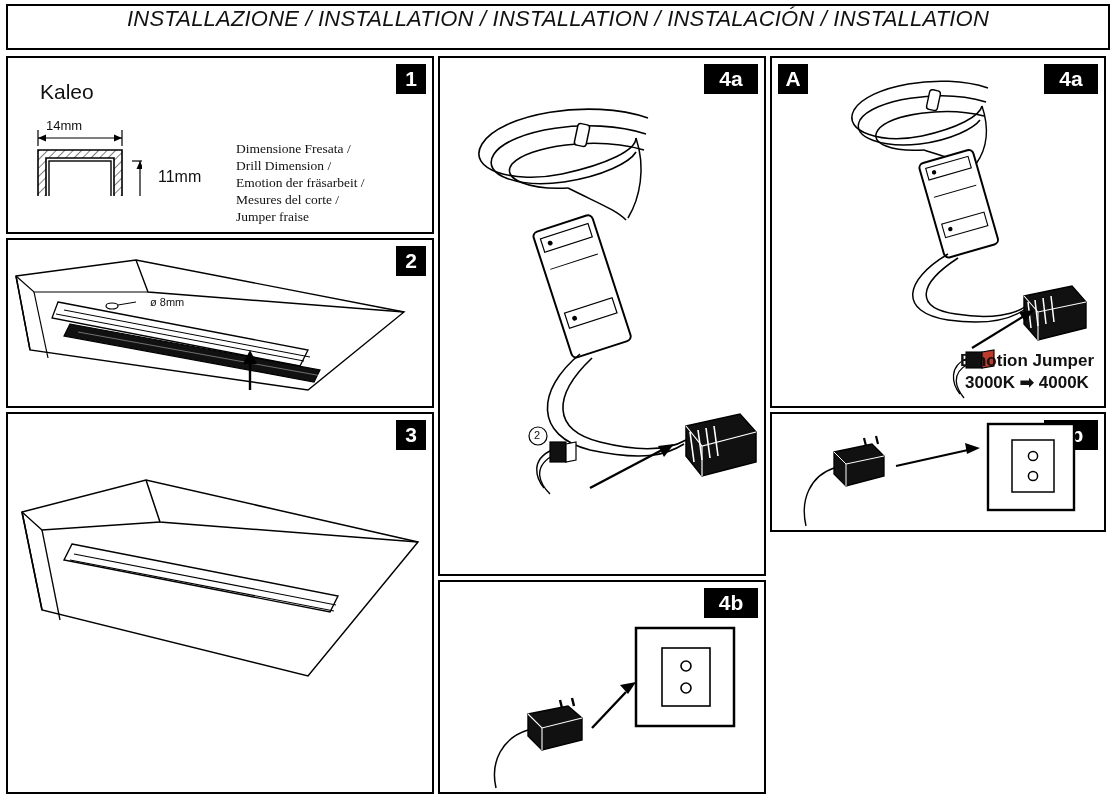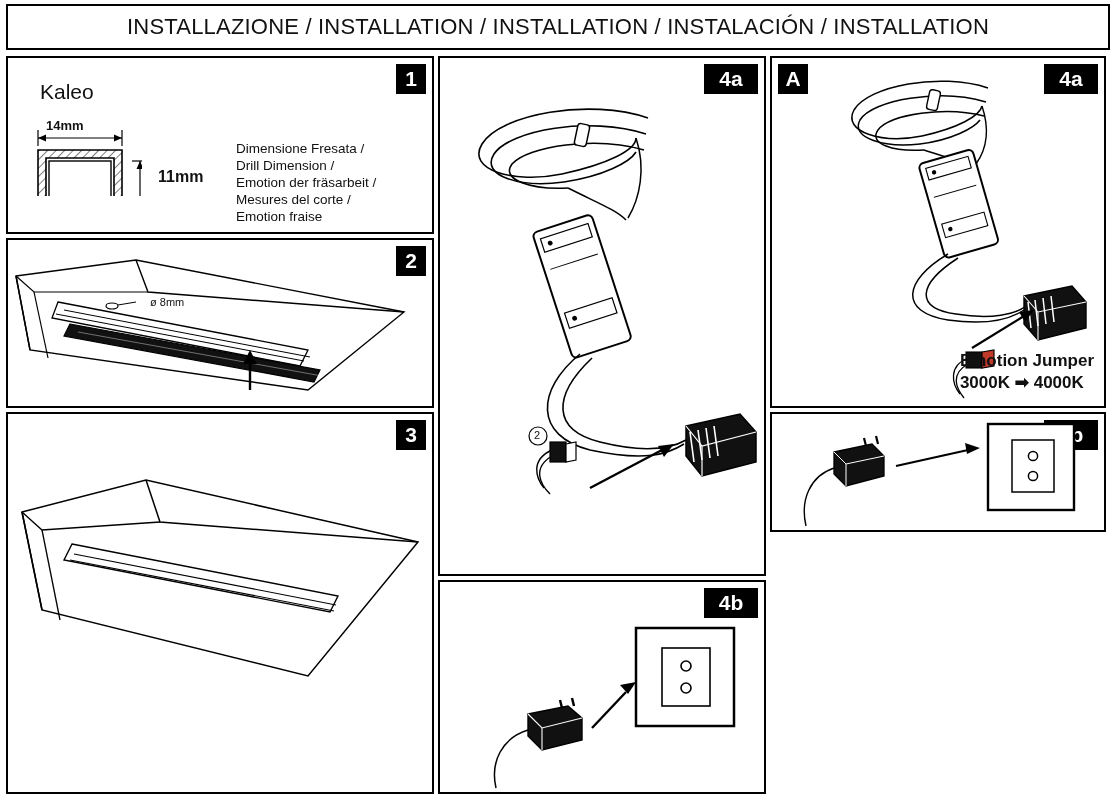--- a/index.html
+++ b/index.html
@@ -1,55 +1,55 @@
 <!DOCTYPE html>
 <html><head>
 <meta charset="utf-8">
 <style>
   html,body{margin:0;padding:0;background:#fff;}
   body{width:1114px;height:800px;font-family:"Liberation Sans",sans-serif;color:#111;}
   .page{position:relative;width:1114px;height:800px;box-sizing:border-box;padding:4px;}
   .header{
     position:absolute;left:6px;top:4px;width:1100px;height:42px;
-    border:2px solid #000;display:flex;align-items:center;justify-content:center;
-    font-size:22px;letter-spacing:.2px;
+    border:2px solid #000;display:flex;justify-content:center;
+    font-size:22px;letter-spacing:.2px;font-style:italic;
   }
   .grid{position:absolute;left:6px;top:56px;width:1100px;height:738px;}
 
   .panel{position:absolute;border:2px solid #000;box-sizing:border-box;background:#fff;overflow:hidden;}
   .badge{
     position:absolute;background:#000;color:#fff;font-weight:bold;font-size:21px;
     width:30px;height:30px;display:flex;align-items:center;justify-content:center;
   }
   .badge.wide{width:54px;}
   .badge.tr{right:6px;top:6px;}
   .badge.tl{left:6px;top:6px;}
 
   
   #p1{left:0;top:0;width:428px;height:178px;}
   .kaleo{position:absolute;left:32px;top:22px;font-size:21px;}
   .dimblock{position:absolute;left:22px;top:78px;width:120px;height:80px;}
-  .dimtxt{position:absolute;left:228px;top:82px;font-size:13.5px;line-height:17px;color:#111;}
-  .dimlabel{position:absolute;font-size:13px;font-weight:bold;}
+  .dimtxt{position:absolute;left:228px;top:82px;font-size:13.5px;line-height:17px;color:#111;font-family:Liberation Serif, serif;}
+  .dimlabel{position:absolute;font-size:13px;}
 
   
   #p2{left:0;top:182px;width:428px;height:168px;height:182px;}
   #p2{top:182px;height:170px;}
   
   #p3{left:0;top:356px;width:428px;height:382px;}
 
   
   #pm{left:432px;top:0;width:328px;height:520px;}
   
   #p4b{left:432px;top:524px;width:328px;height:214px;}
   
   #pA{left:764px;top:0;width:336px;height:352px;}
   
   #p4bR{left:764px;top:356px;width:336px;height:120px;}
-  .emotion{position:absolute;right:10px;top:292px;text-align:left;font-weight:bold;font-size:17px;line-height:22px;}
+  .emotion{position:absolute;right:10px;top:292px;text-align:center;font-weight:bold;font-size:17px;line-height:22px;}
   svg{display:block;}
 </style>
 </head>
 <body>
 
 <div class="page">
 
   <div class="header">
     <span>INSTALLAZIONE / INSTALLATION / INSTALLATION / INSTALACIÓN / INSTALLATION</span>
   </div>
@@ -88,21 +88,21 @@
       </svg>
 
       <div class="dimlabel" style="left:38px;top:60px;">14mm</div>
       <div class="dimlabel" style="left:150px;top:110px;font-size:16px;">11mm</div>
 
       <div class="dimtxt">
         <div>Dimensione Fresata /</div>
         <div>Drill Dimension /</div>
         <div>Emotion der fräsarbeit /</div>
         <div>Mesures del corte /</div>
-        <div>Emotion fraise</div>
+        <div>Jumper fraise</div>
       </div>
     </div>
 
     <div class="panel" id="p2">
       <div class="badge tr">2</div>
       <svg width="424" height="166" style="position:absolute;left:0;top:0;">
 
         <path d="M8,36 L128,20 L396,72 L300,150 L22,110 Z" fill="#fff" stroke="#000" stroke-width="1.4"></path>
         <path d="M8,36 L22,110" stroke="#000" stroke-width="1.4"></path>
         <path d="M128,20 L140,52 L396,72" fill="none" stroke="#000" stroke-width="1.4"></path>

